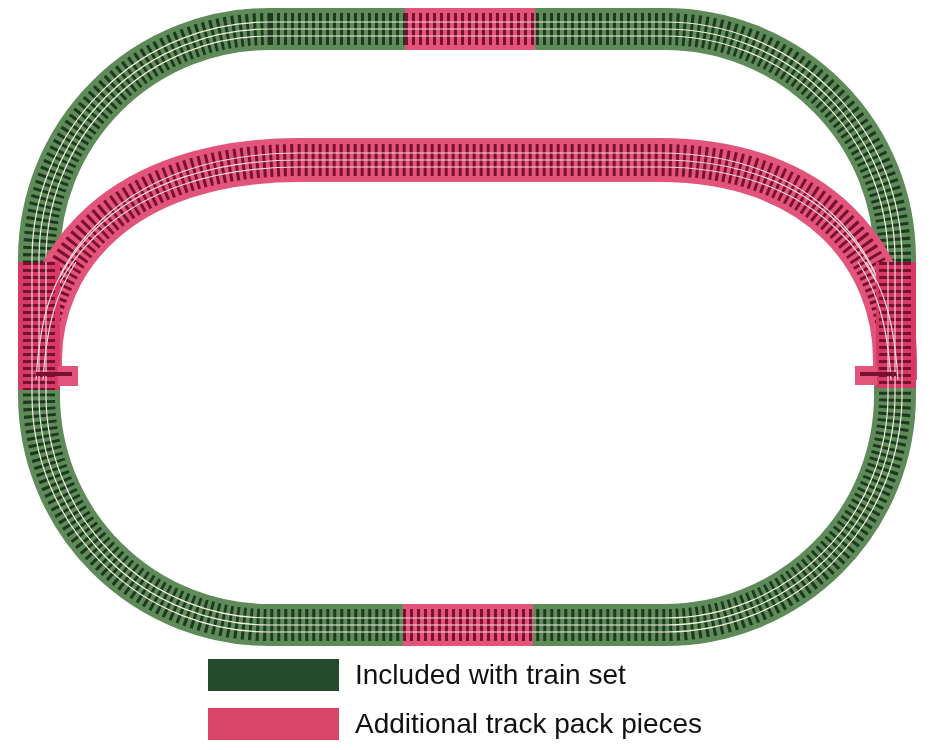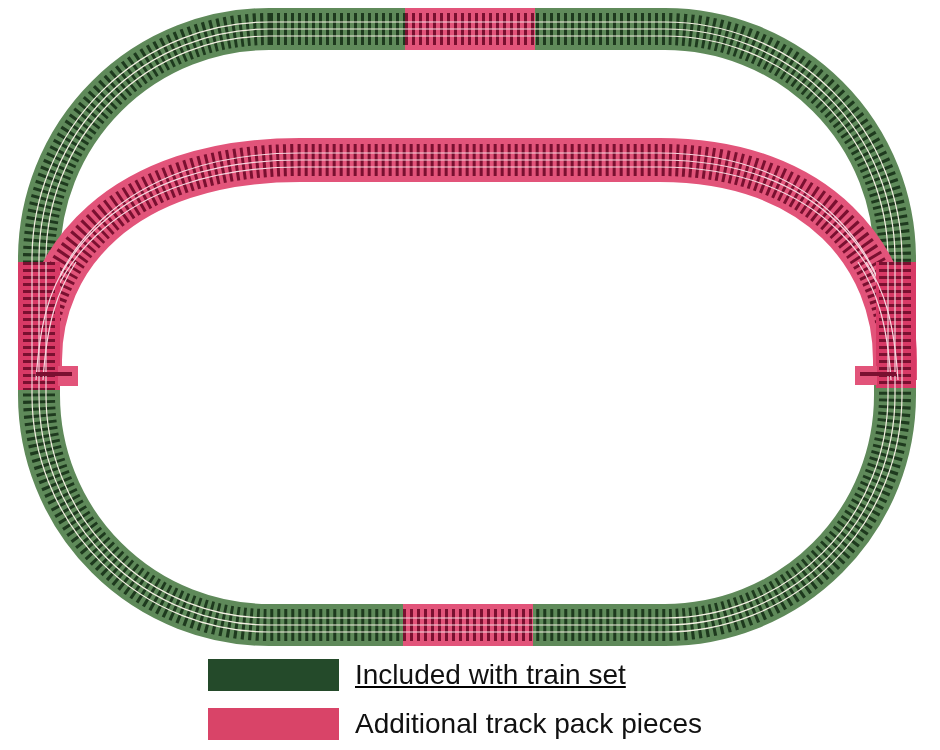--- a/index.html
+++ b/index.html
@@ -68,20 +68,20 @@
     <line x1="888" y1="262" x2="888" y2="388" stroke="#f6d5de" stroke-width="1.2"></line>
     <line x1="895" y1="262" x2="895" y2="388" stroke="#f6d5de" stroke-width="1.2"></line>
     <line x1="902" y1="262" x2="902" y2="388" stroke="#f6d5de" stroke-width="1.2"></line>
     <path d="M 898 380 C 894 320 884 290 866 262" fill="none" stroke="#f6d5de" stroke-width="1.2"></path>
     <path d="M 891 380 C 887 320 876 290 858 262" fill="none" stroke="#f6d5de" stroke-width="1.2"></path>
     <rect x="855" y="366" width="22" height="19" fill="#e2547a"></rect>
     <rect x="860" y="372" width="36" height="4" fill="#7a1030"></rect>
   </g>
 </svg>
 
-<div class="legend-row" style="top:659px;text-decoration:underline;">
+<div class="legend-row" style="top:659px;">
   <div class="swatch" style="background:#244a2a;"></div>
   <span class="legend-label">Included with train set</span>
 </div>
 <div class="legend-row" style="top:708px;">
   <div class="swatch" style="background:#d94468;"></div>
   <span class="legend-label">Additional track pack pieces</span>
 </div>
 
 </body></html>

